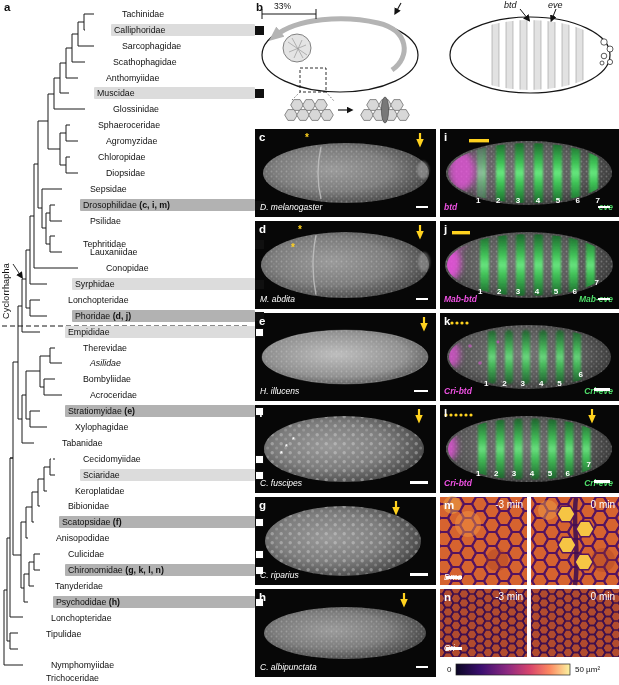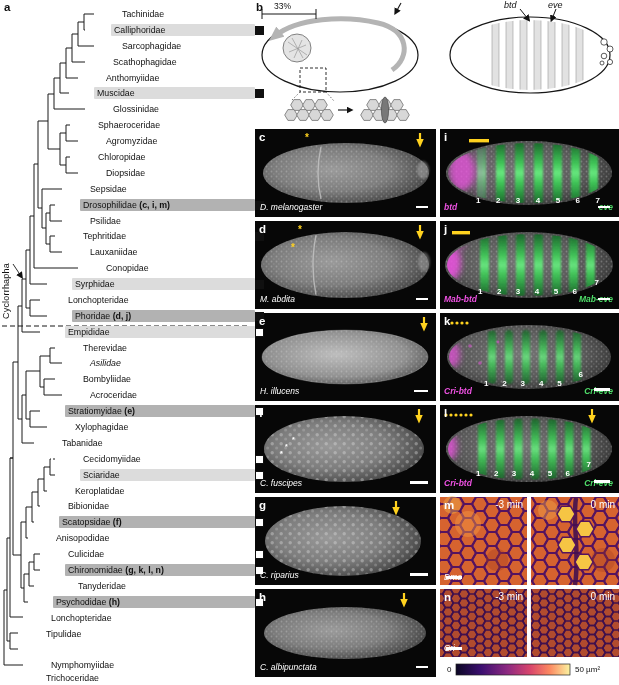--- a/index.html
+++ b/index.html
@@ -455,21 +455,21 @@
         <span class="taxon-name" style="left: 64px;">Sepsidae</span>
       </div>
       <div class="taxon-row" style="top: 198px;">
         <span class="hl dark" style="left: 54px; width: 175px;"></span>
         <span class="taxon-name" style="left: 57px;">Drosophilidae<b class="taxon-letters"> (c, i, m)</b></span>
         <span class="sq filled"></span>
       </div>
       <div class="taxon-row" style="top: 214px;">
         <span class="taxon-name" style="left: 64px;">Psilidae</span>
       </div>
-      <div class="taxon-row" style="top: 229px; padding-left: 23px;">
+      <div class="taxon-row" style="top: 237px; padding-left: 23px;">
         <span class="taxon-name" style="left: 57px;">Tephritidae</span>
         <span class="sq filled"></span>
       </div>
       <div class="taxon-row" style="top: 245px;">
         <span class="taxon-name" style="left: 64px;">Lauxaniidae</span>
       </div>
       <div class="taxon-row" style="top: 261px;">
         <span class="taxon-name" style="left: 80px;">Conopidae</span>
       </div>
       <div class="taxon-row" style="top: 277px;">
@@ -539,21 +539,21 @@
       <div class="taxon-row" style="top: 547px;">
         <span class="taxon-name" style="left: 42px;">Culicidae</span>
         <span class="sq open"></span>
       </div>
       <div class="taxon-row" style="top: 563px;">
         <span class="hl dark" style="left: 39px; width: 190px;"></span>
         <span class="taxon-name" style="left: 42px;">Chironomidae<b class="taxon-letters"> (g, k, l, n)</b></span>
         <span class="sq open"></span>
       </div>
       <div class="taxon-row" style="top: 579px;">
-        <span class="taxon-name" style="left: 52px; text-align: center;">Tanyderidae</span>
+        <span class="taxon-name" style="left: 29px; text-align: center;">Tanyderidae</span>
       </div>
       <div class="taxon-row" style="top: 595px;">
         <span class="hl dark" style="left: 27px; width: 202px;"></span>
         <span class="taxon-name" style="left: 30px;">Psychodidae<b class="taxon-letters"> (h)</b></span>
         <span class="sq open"></span>
       </div>
       <div class="taxon-row" style="top: 611px;">
         <span class="taxon-name" style="left: 25px;">Lonchopteridae</span>
       </div>
       <div class="taxon-row" style="top: 627px;">

